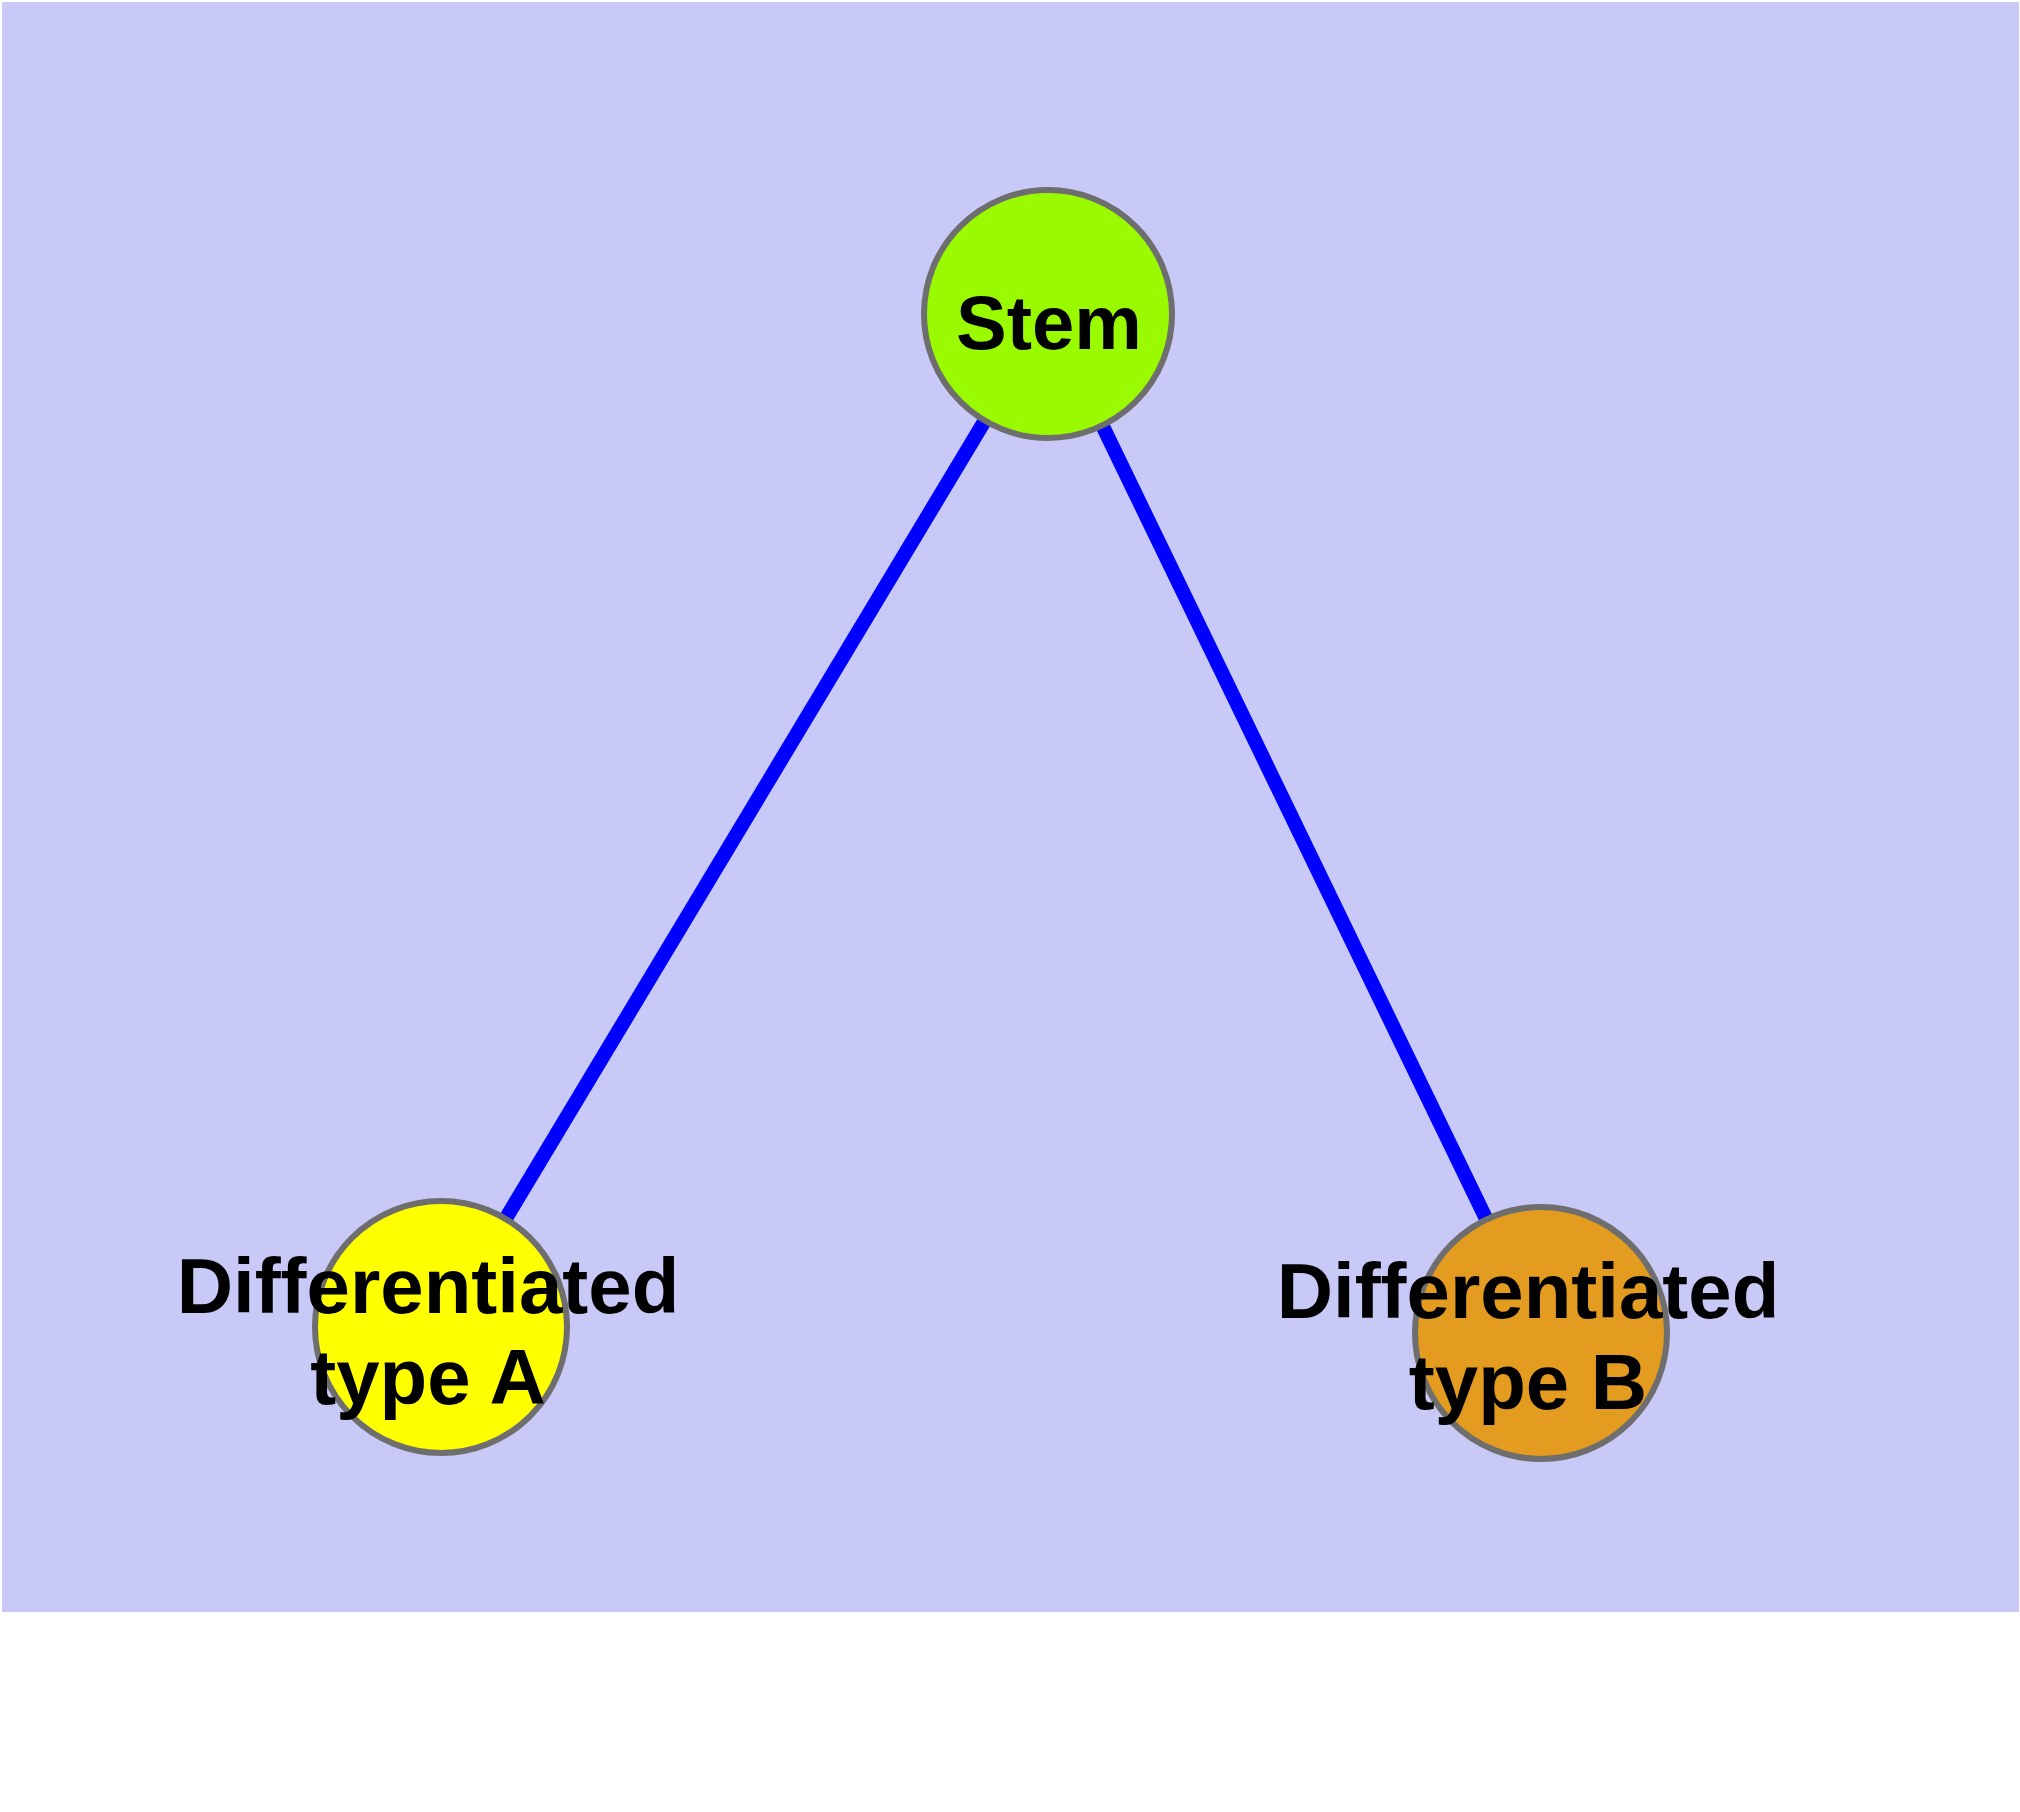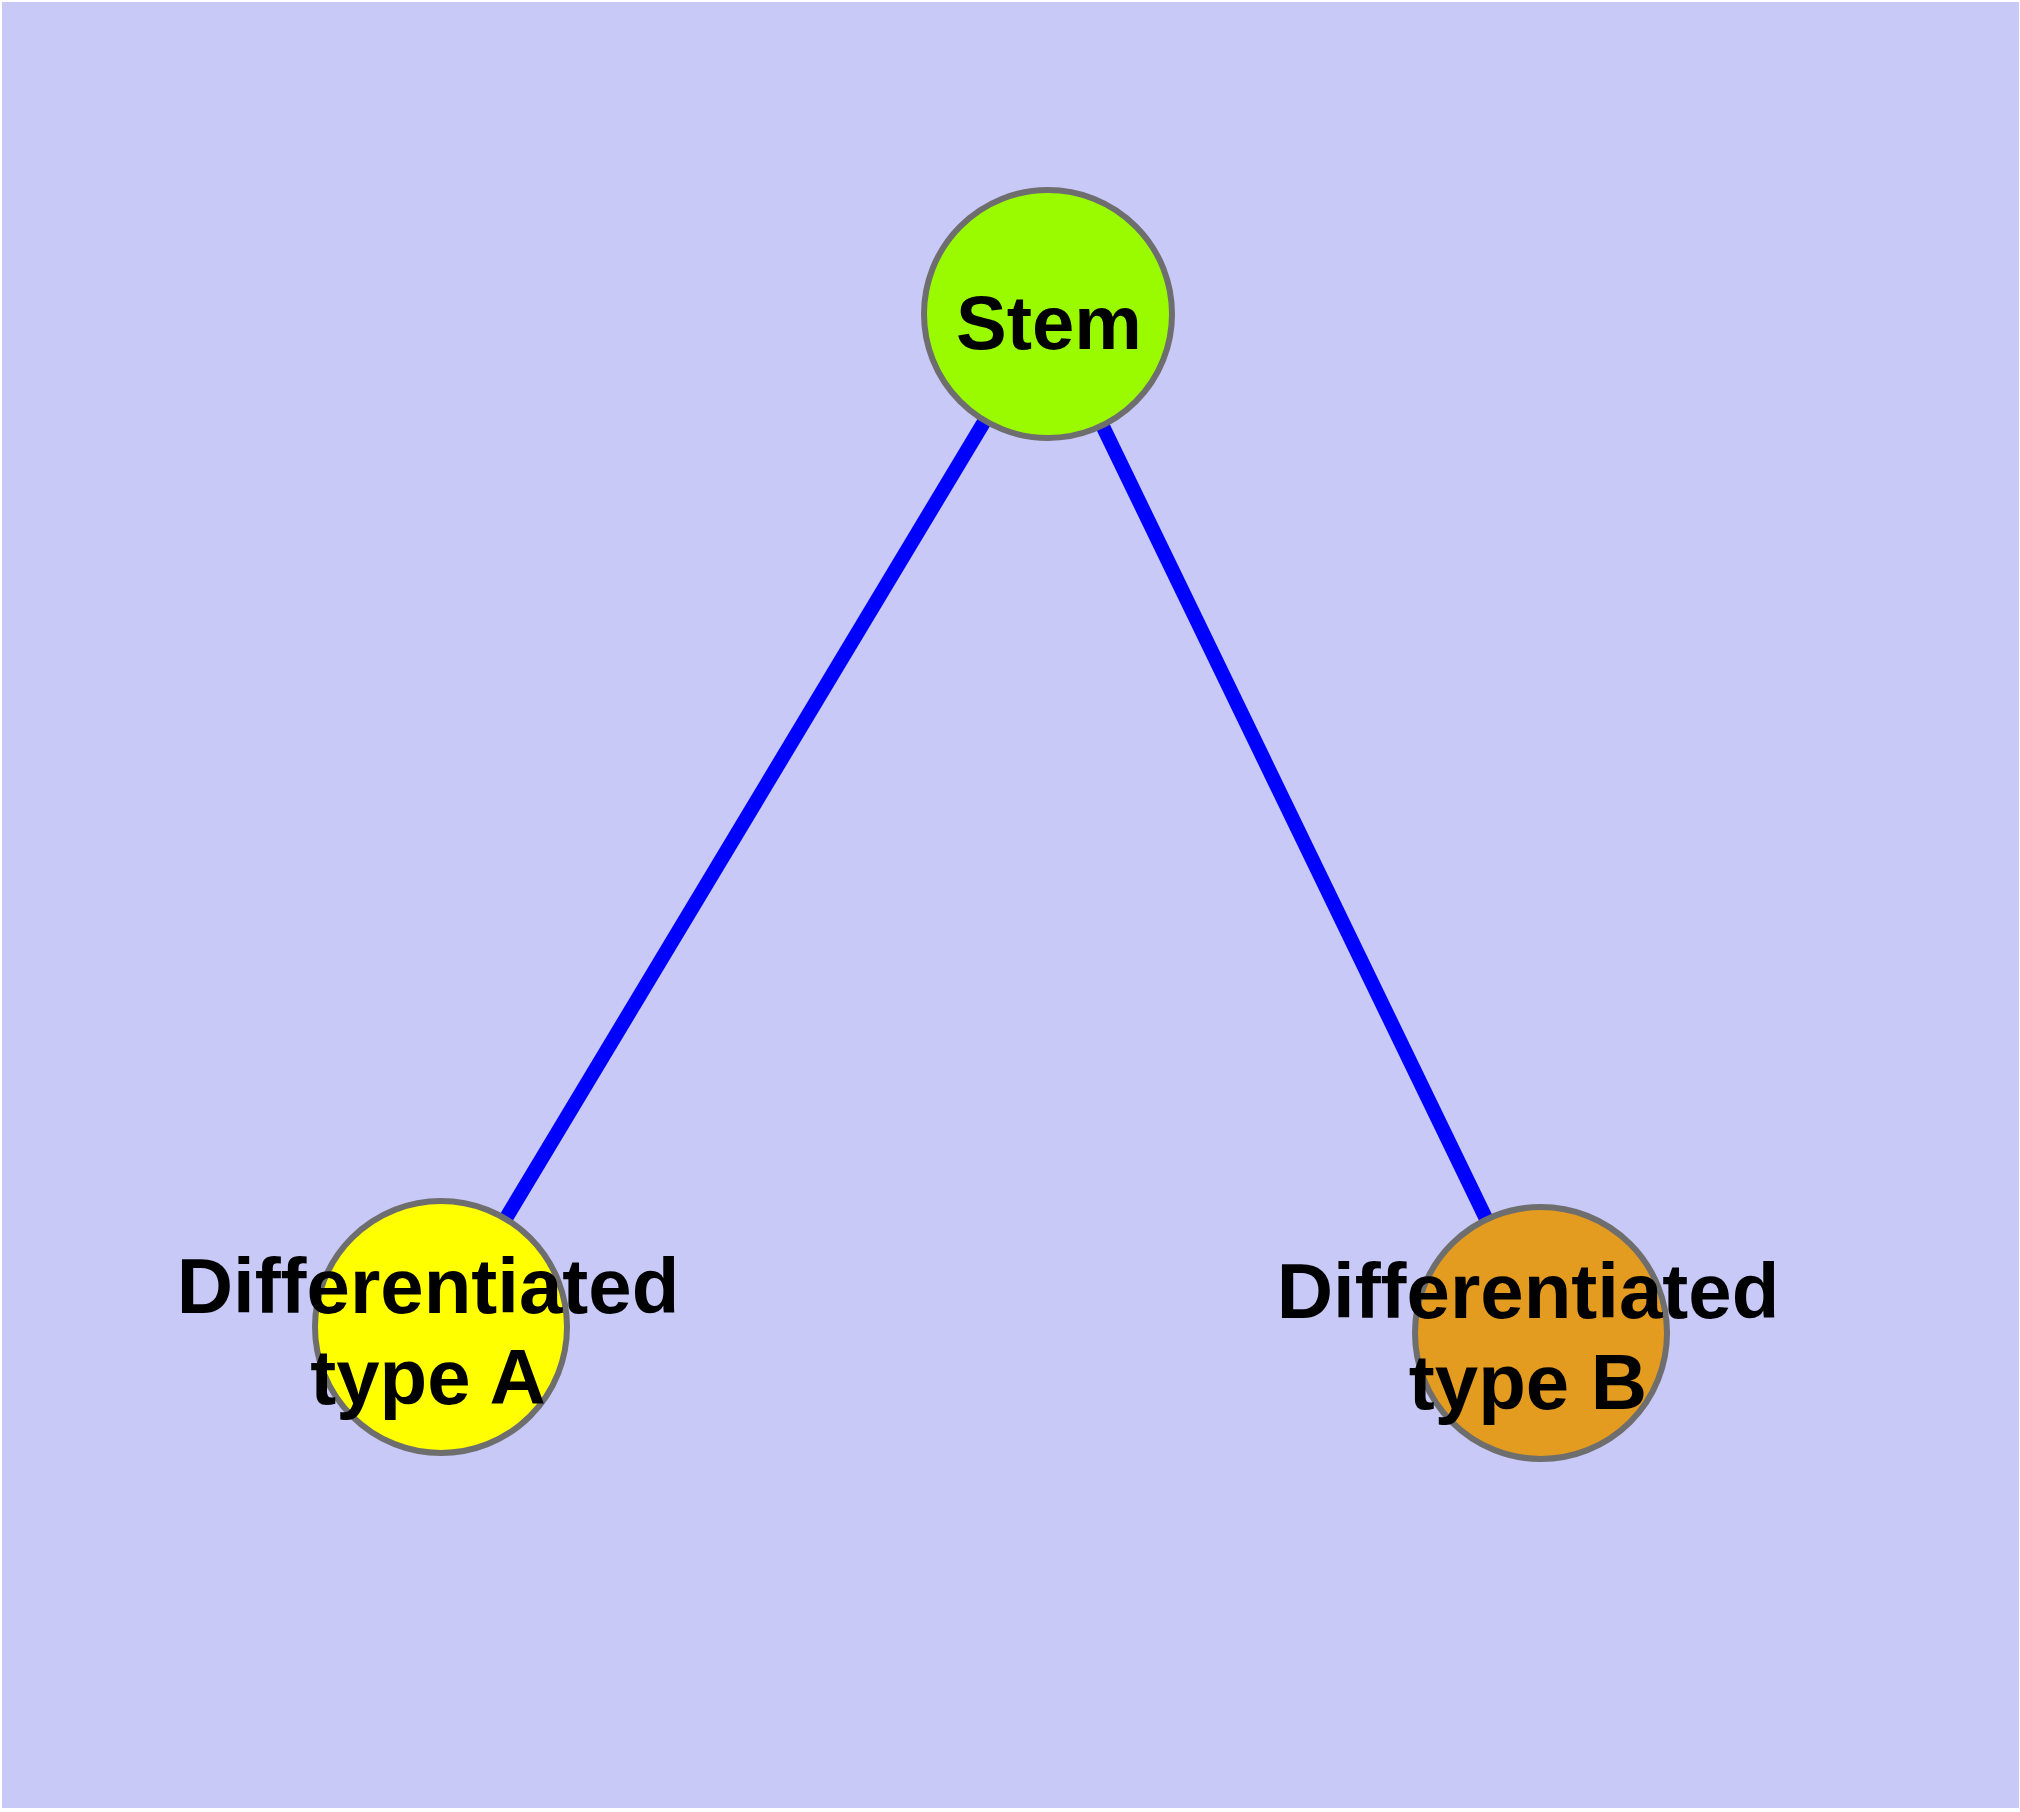--- a/index.html
+++ b/index.html
@@ -3,21 +3,21 @@
 <meta charset="utf-8">
 <style>
   html, body {
     margin: 0;
     padding: 0;
     background: #ffffff;
   }
   .figure {
     position: relative;
     width: 2021px;
-    height: 1812px;
+    height: 1612px;
     overflow: hidden;
     font-family: "Liberation Sans", sans-serif;
   }
   .plot-bg {
     position: absolute;
     left: 1.7px;
     top: 1.7px;
     width: 2017px;
     height: 1806px;
   }

